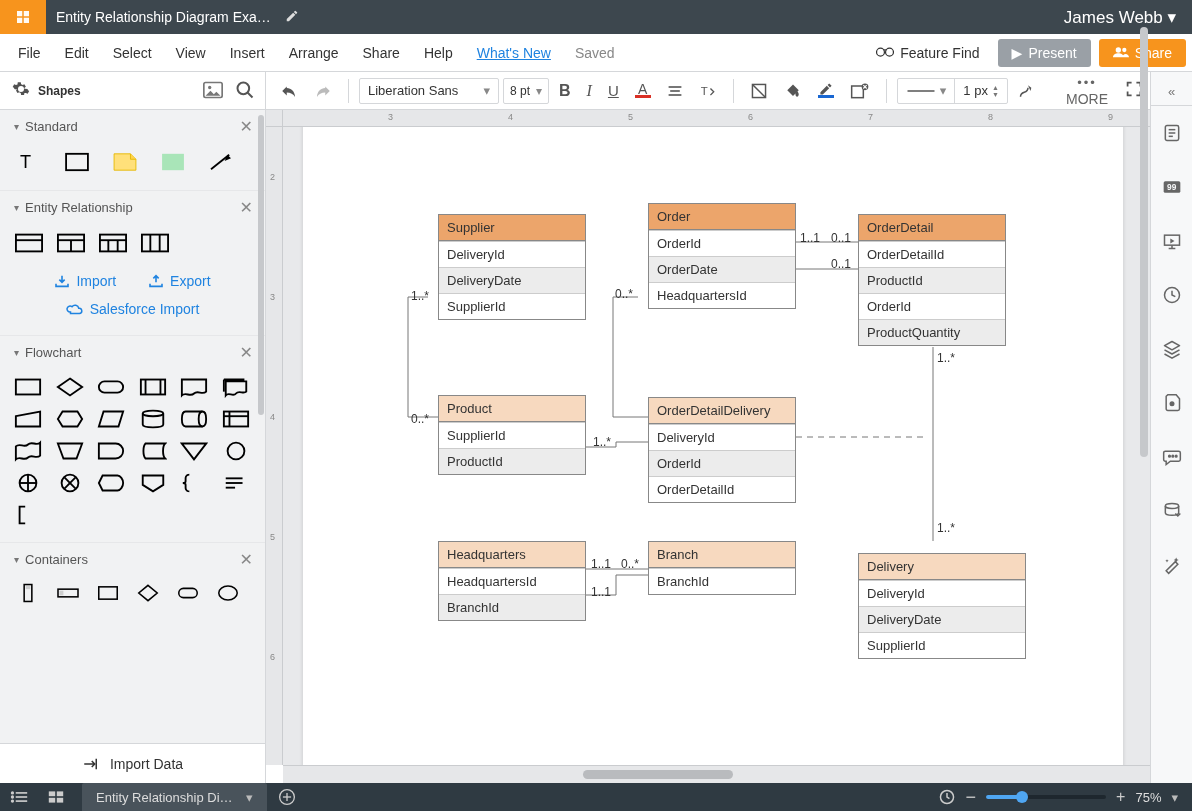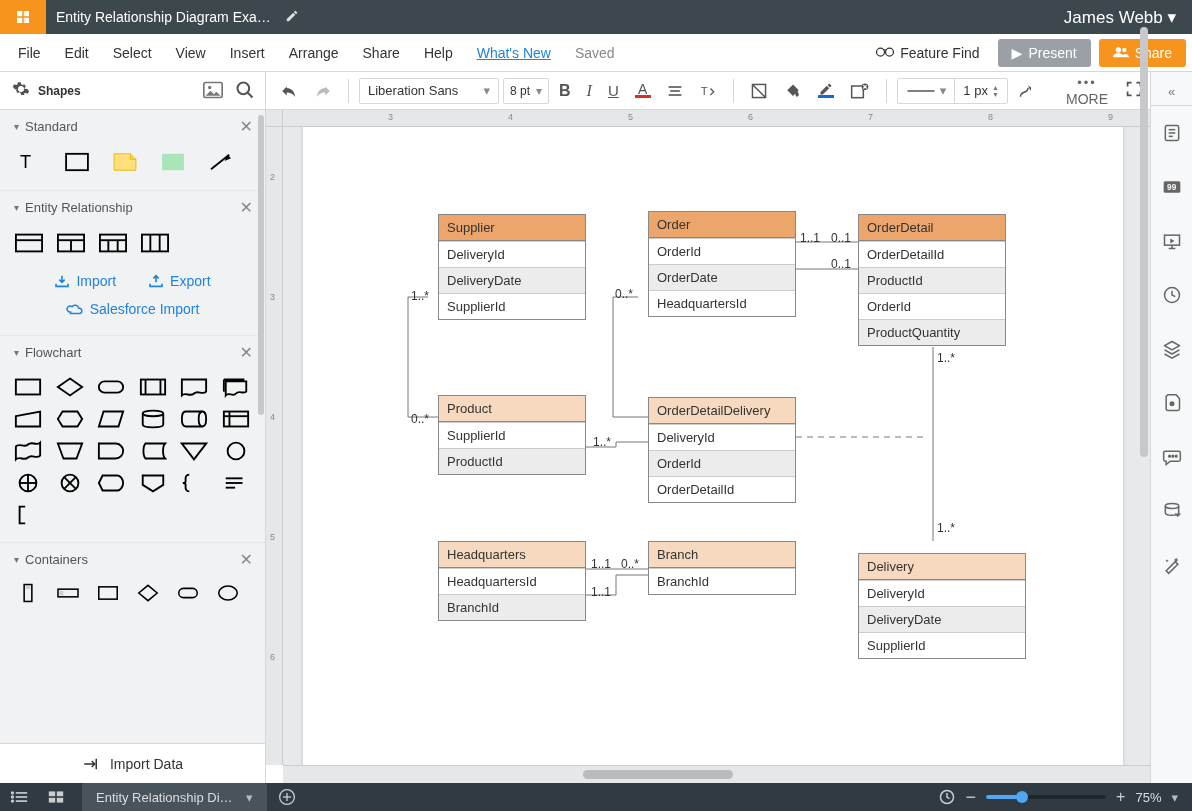--- a/index.html
+++ b/index.html
@@ -593,21 +593,21 @@
           <div class="erd-label" style="left:288px;top:440px;">1..1</div>
           <div class="erd-label" style="left:288px;top:468px;">1..1</div>
           <div class="erd-label" style="left:318px;top:440px;">0..*</div>
 
           <div class="ertable" style="left:135px;top:97px;width:148px;">
             <div class="th">Supplier</div>
             <div class="tr">DeliveryId</div>
             <div class="tr alt">DeliveryDate</div>
             <div class="tr">SupplierId</div>
           </div>
-          <div class="ertable" style="left:345px;top:94px;width:148px;">
+          <div class="ertable" style="left:345px;top:86px;width:148px;">
             <div class="th">Order</div>
             <div class="tr">OrderId</div>
             <div class="tr alt">OrderDate</div>
             <div class="tr">HeadquartersId</div>
           </div>
           <div class="ertable" style="left:555px;top:97px;width:148px;">
             <div class="th">OrderDetail</div>
             <div class="tr">OrderDetailId</div>
             <div class="tr alt">ProductId</div>
             <div class="tr">OrderId</div>

